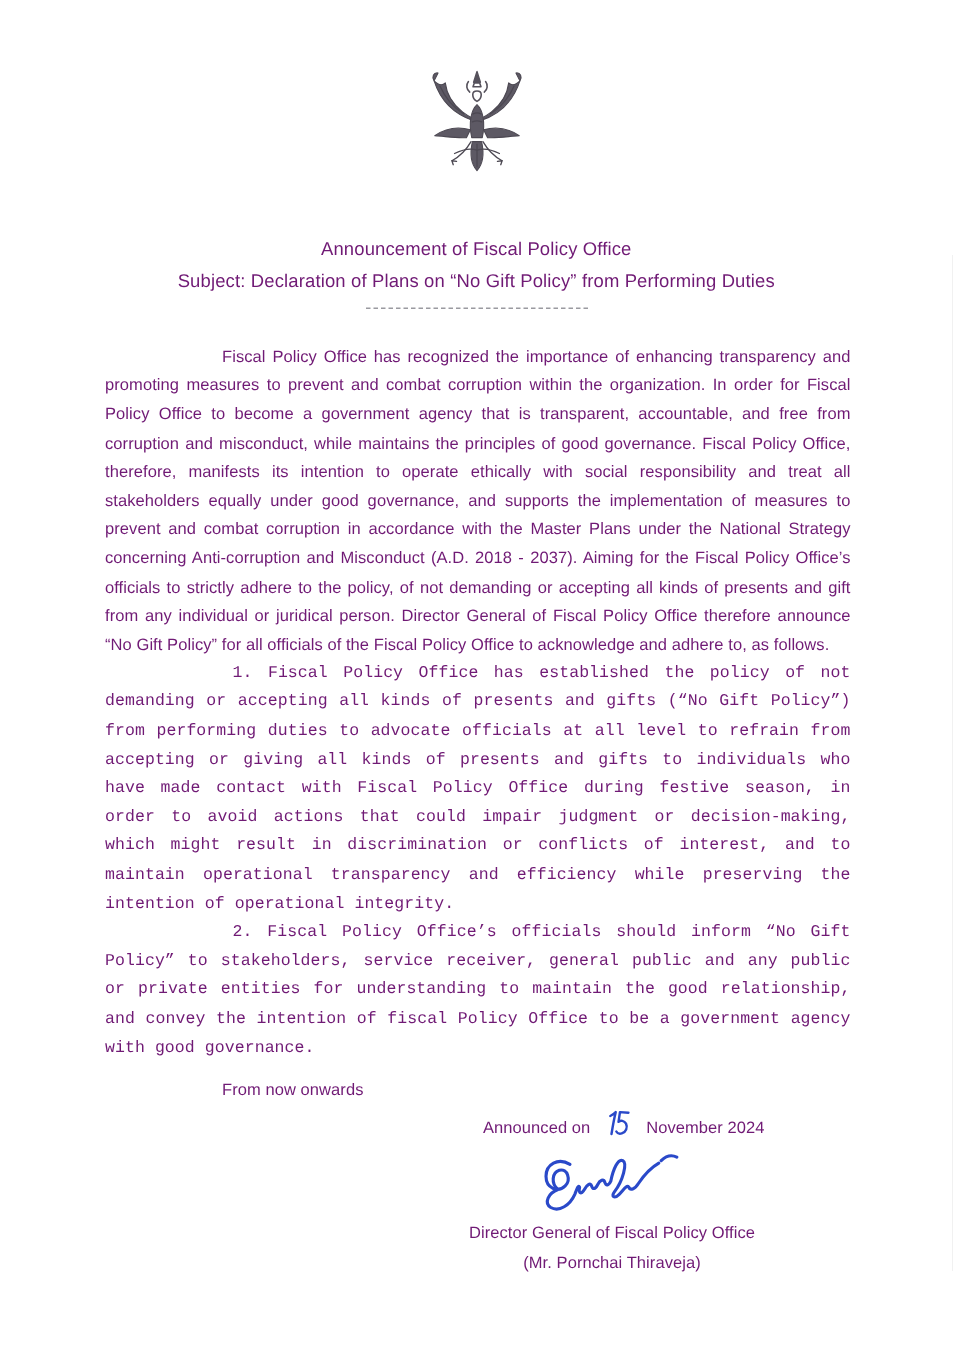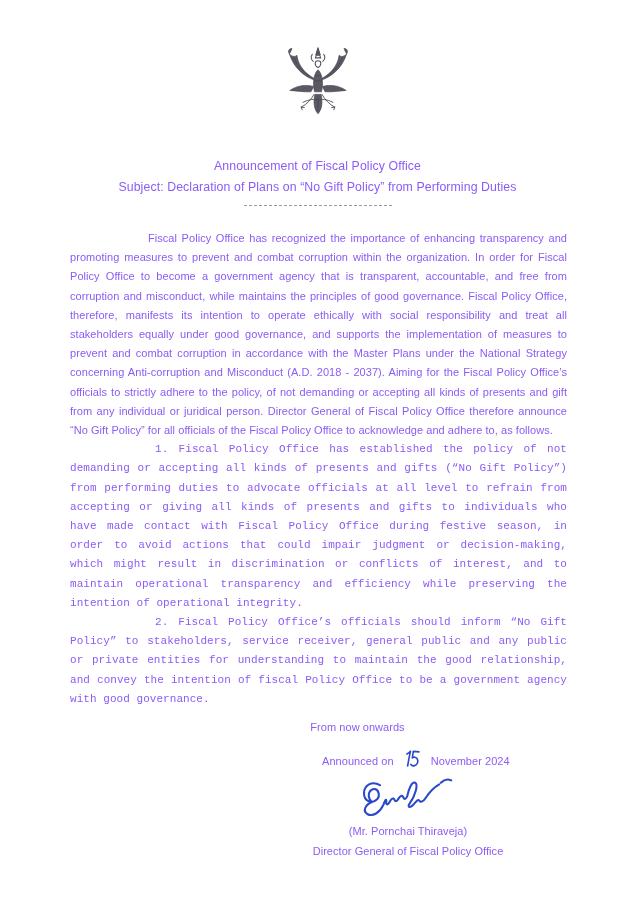--- a/index.html
+++ b/index.html
@@ -3,21 +3,21 @@
 <meta charset="utf-8">
 <style>
   * { margin:0; padding:0; box-sizing:border-box; }
   html,body { background:#e8e8e8; }
   .page {
     position:relative;
     width:635px; height:902px;
     background:#ffffff;
     margin:0 auto;
     font-family:"Liberation Sans","DejaVu Sans",sans-serif;
-    color:#8b5cf6;
+    color:#701a75;
     overflow:hidden;
   }
   .emblem-wrap {
     position:absolute; top:46px; left:0; width:100%;
     display:flex; justify-content:center;
   }
   .title-block {
     position:absolute; top:156px; left:0; width:100%;
     text-align:center;
     font-size:12.3px; line-height:21px;
@@ -32,23 +32,23 @@
     position:absolute; top:229px; left:70px; width:497px;
     font-size:11px; line-height:19.2px;
     letter-spacing:.05px;
   }
   .para {
     text-align:justify;
     text-align-last:left;
   }
   .para.intro { text-indent:78px; }
   .para.numbered { text-indent:85px;font-family:Liberation Mono, monospace; }
-  .closing-line { text-indent:78px; margin-top:9px;text-align:center; }
+  .closing-line { text-indent:78px; margin-top:9px; }
   .announce-line {
-    margin-top:12px;
+    margin-top:2px;
     margin-left:252px;
     white-space:nowrap;
   }
   .announce-line svg { vertical-align:-5px; margin:0 5px; }
   .sig-block {
     margin-top:6px;
     margin-left:218px;
     width:240px;
     text-align:center;
   }
@@ -117,18 +117,18 @@
       <span>November 2024</span>
     </div>
 
     <div class="sig-block">
       <svg class="signature" viewBox="0 0 130 52" width="104" height="42">
         <g fill="none" stroke="#2a49c9" stroke-width="2.6" stroke-linecap="round" stroke-linejoin="round">
           <path d="M30,10 C20,4 10,10 10,20 C10,30 20,34 26,28 C31,23 28,13 21,15 C15,17 14,26 20,31 C12,34 8,42 14,46 C21,50 30,44 34,35 C36,30 37,27 38,29 C37,34 39,36 42,31 C44,27 47,25 48,28 C49,31 51,31 53,27 C55,23 58,22 59,25 C60,28 62,28 64,24 C66,14 70,5 74,7 C78,9 74,24 67,33 C64,37 67,39 71,35 C75,31 77,27 79,29 C80,32 84,31 87,26 C91,20 97,13 104,9"></path>
           <path d="M106,7 C110,3 115,2 119,4"></path>
         </g>
       </svg>
+      <div class="sig-line">Director General of Fiscal Policy Office</div>
       <div class="sig-line">(Mr. Pornchai Thiraveja)</div>
-      <div class="sig-line">Director General of Fiscal Policy Office</div>
     </div>
   </div>
 
 </div>
 
 </body></html>

